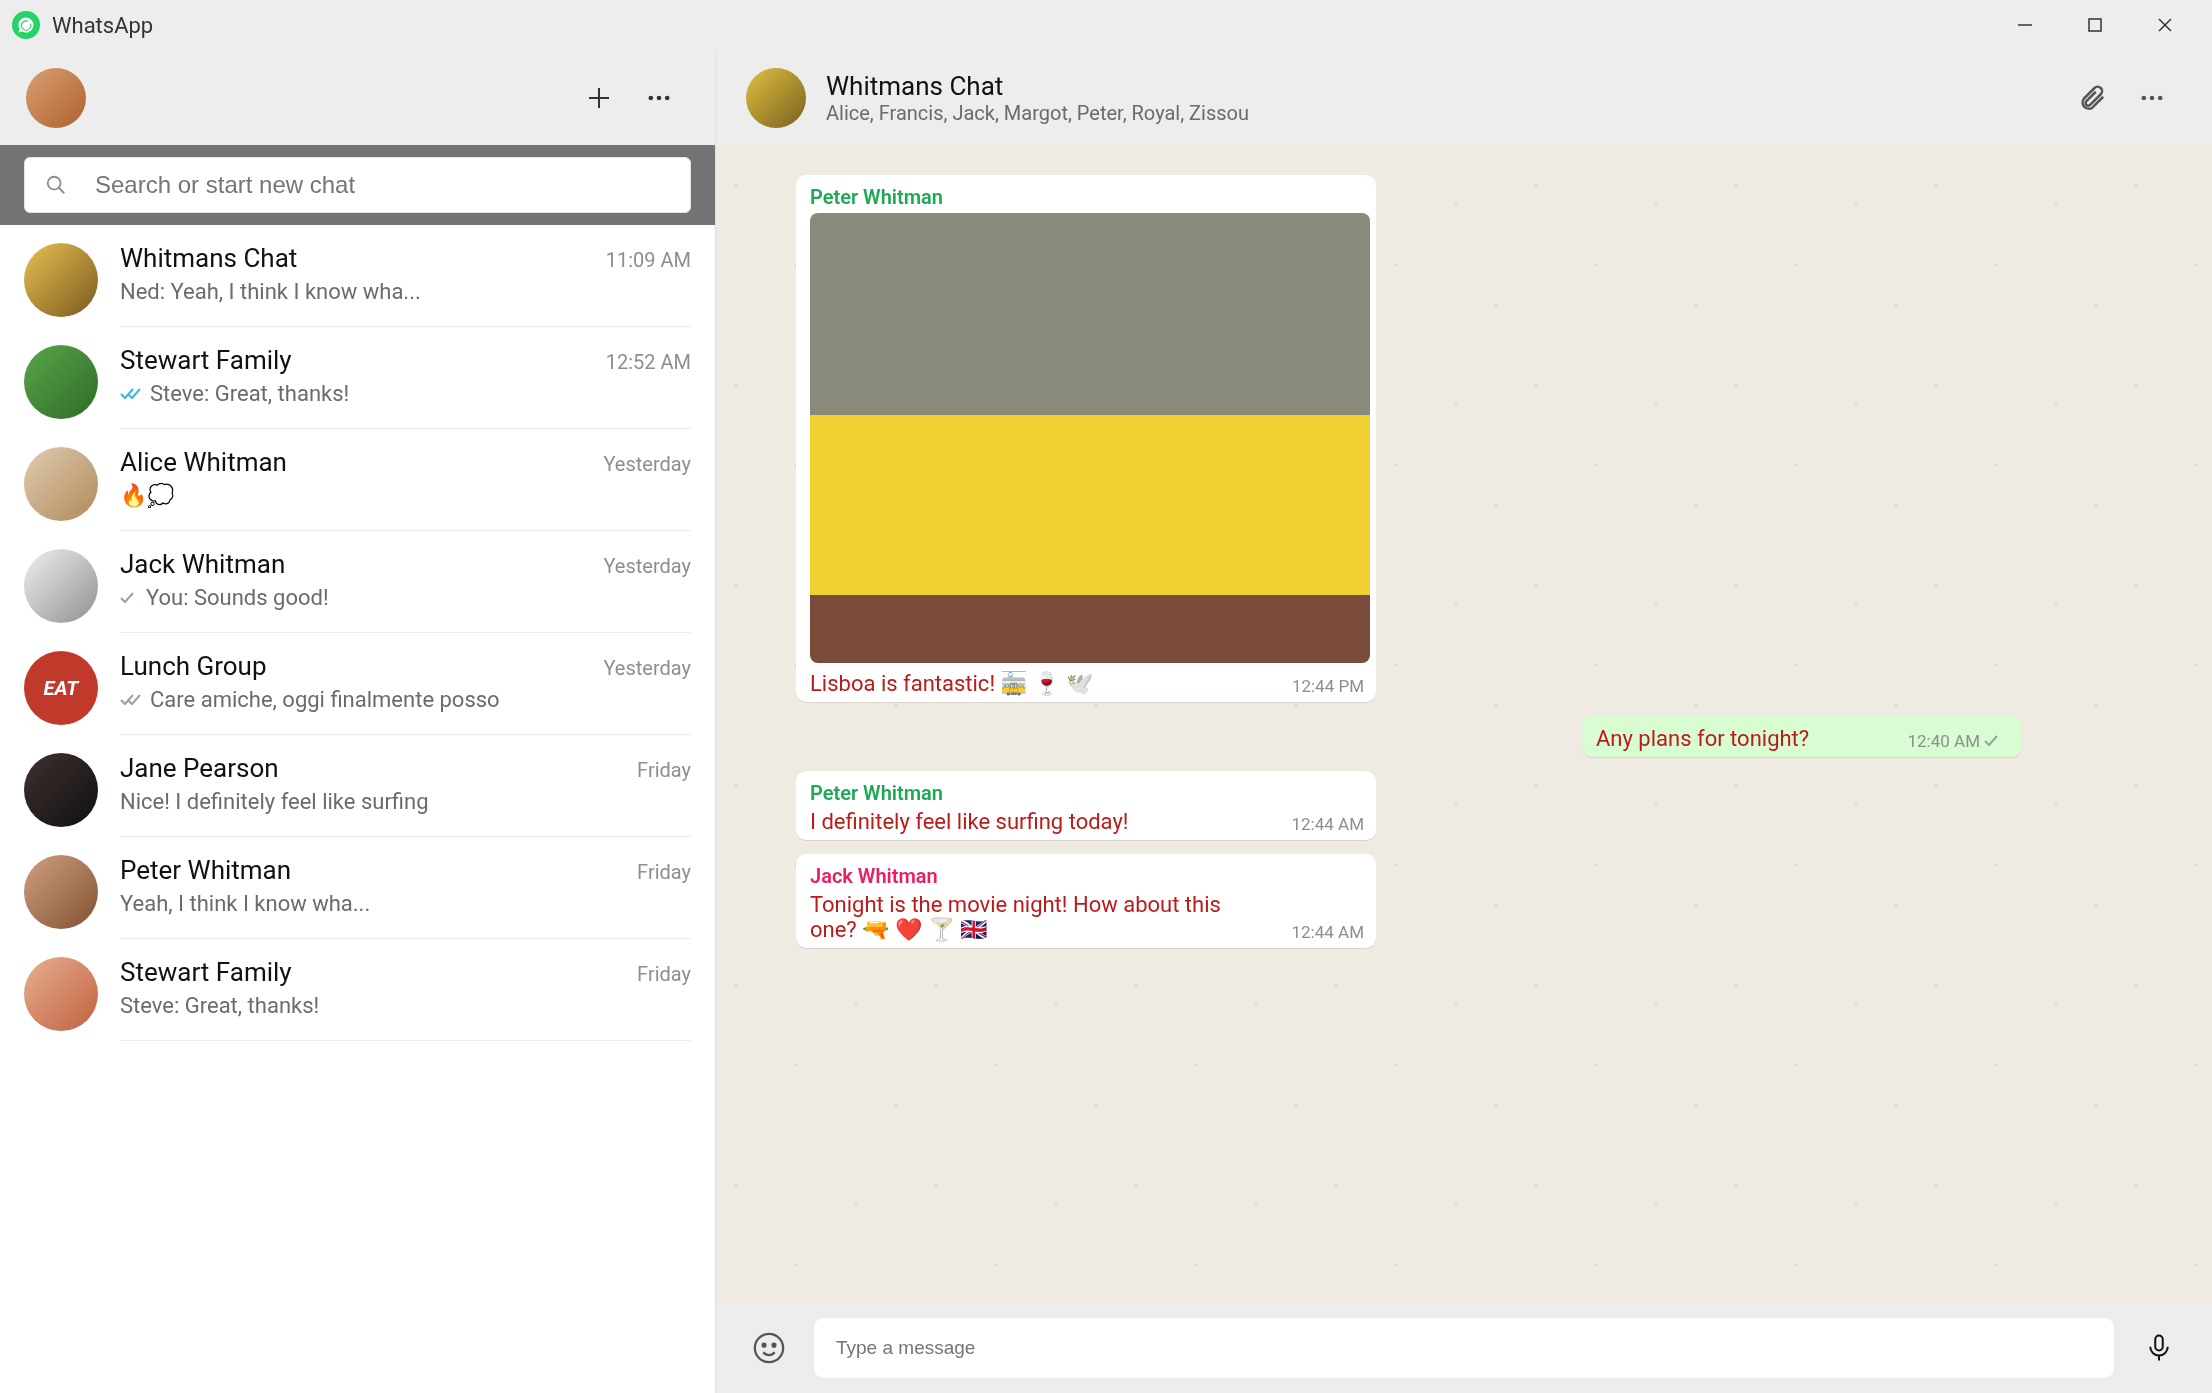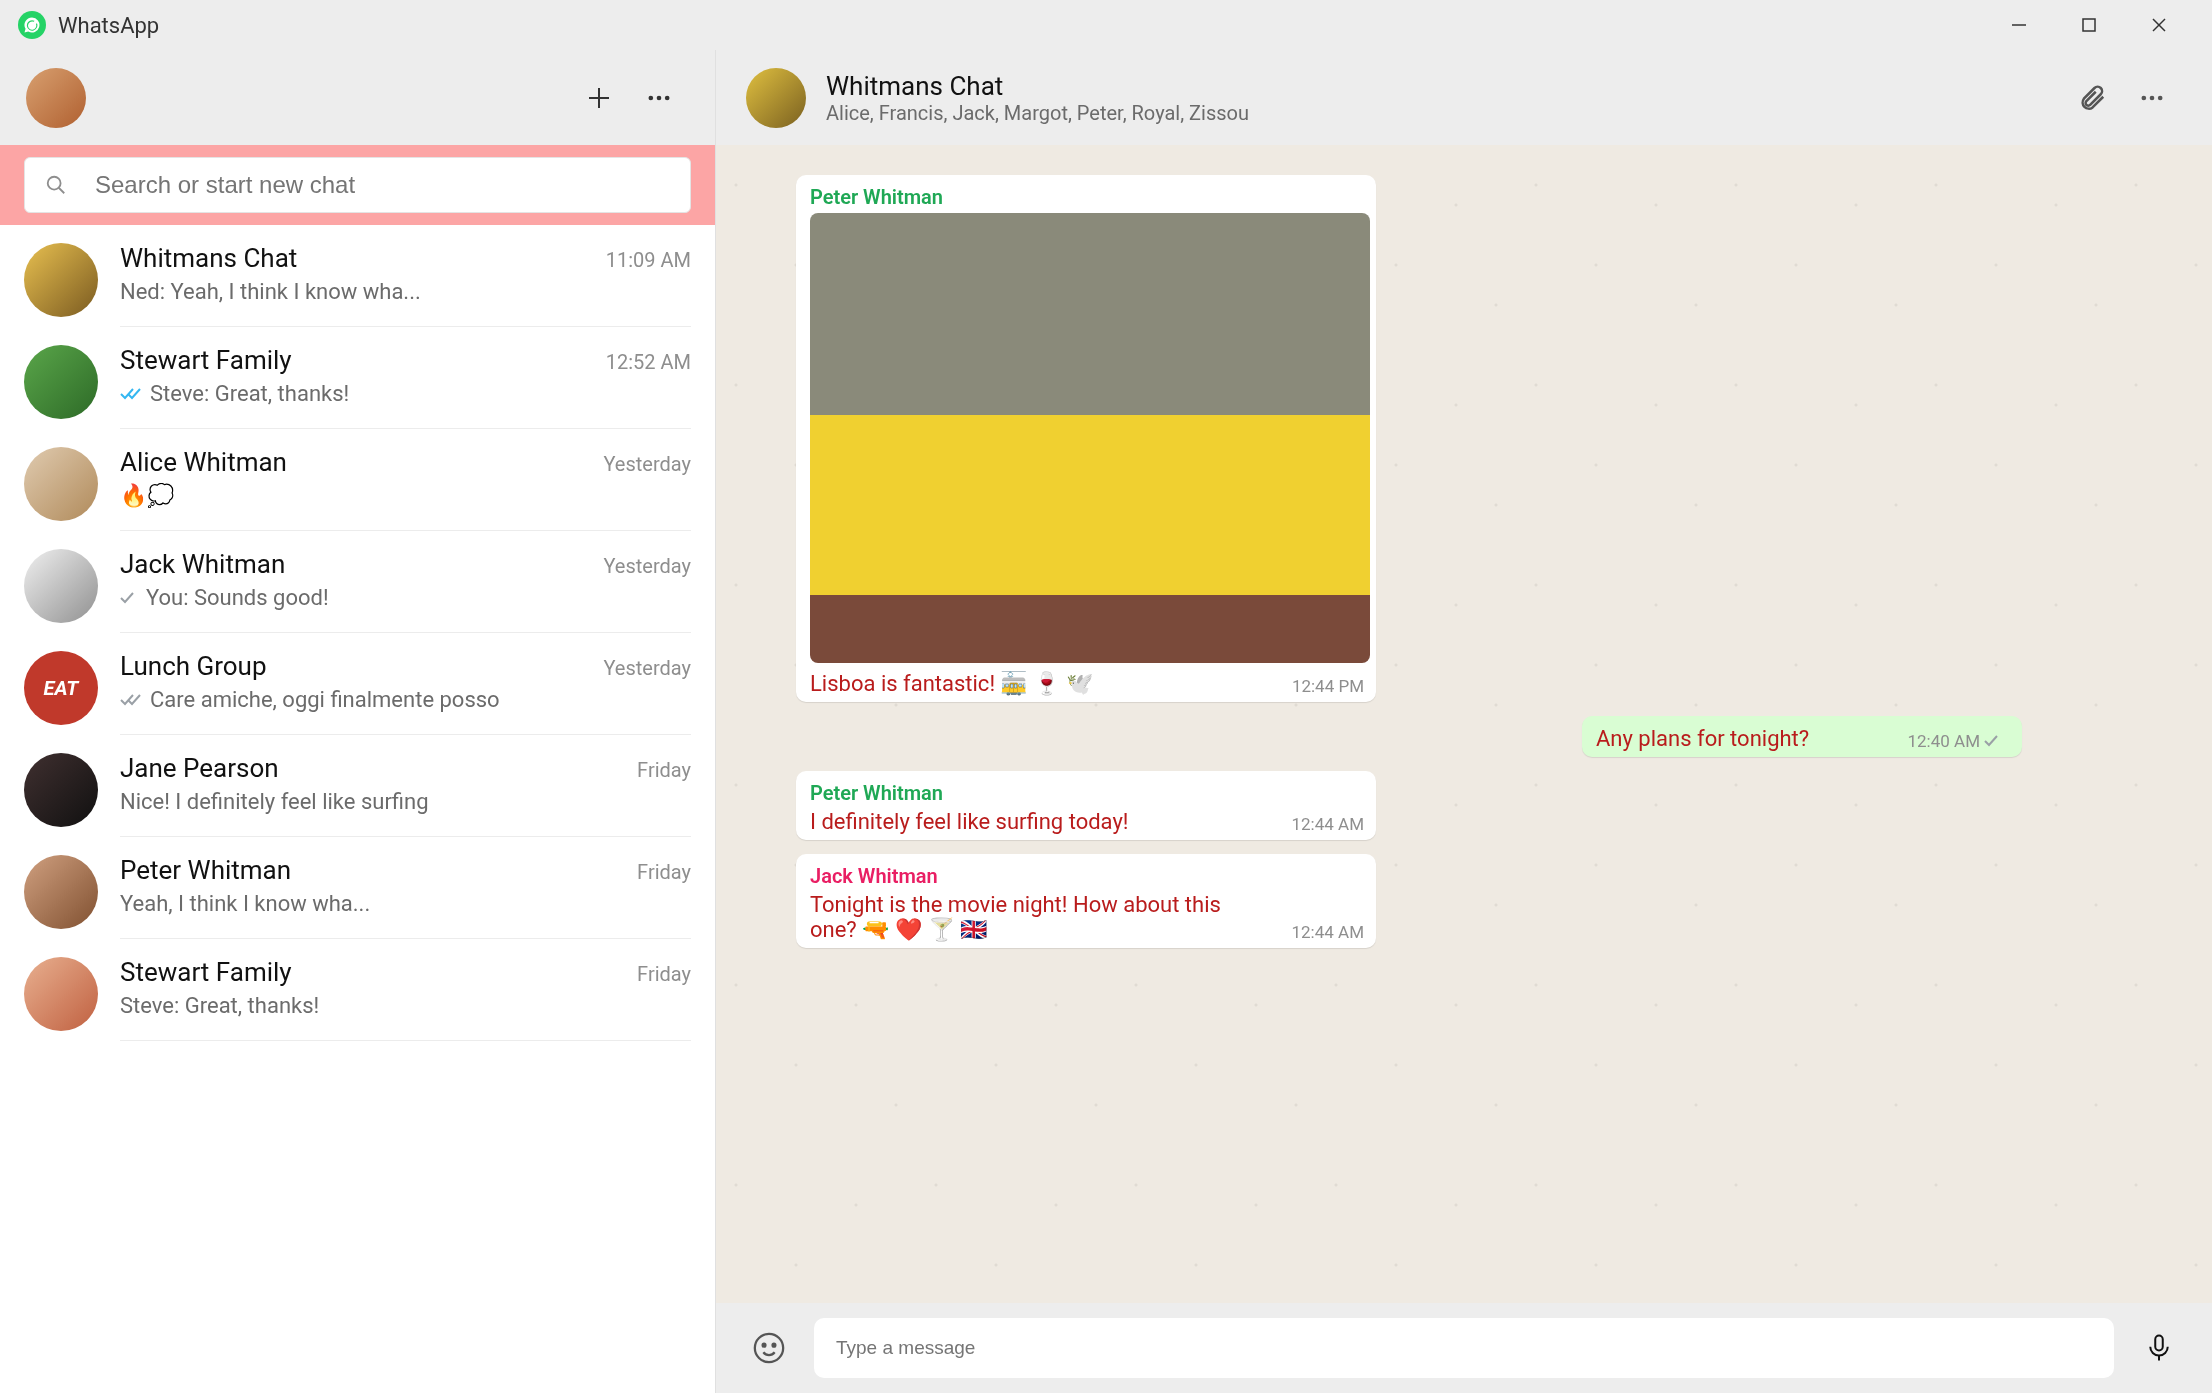--- a/index.html
+++ b/index.html
@@ -1,30 +1,30 @@
 <!DOCTYPE html>
 <html><head>
 <meta charset="utf-8">
 <style>
   * { box-sizing: border-box; margin: 0; padding: 0; }
   html, body { width: 100%; height: 100%; font-family: -apple-system, "Segoe UI", Roboto, Helvetica, Arial, sans-serif; background: #ededed; }
   .window { width: 2212px; height: 1393px; background: #fff; display: flex; flex-direction: column; }
-  .titlebar { height: 50px; background: #ededed; display: flex; align-items: center; padding: 0 18px; }
+  .titlebar { height: 50px; background: #ededed; display: flex; align-items: center; padding: 0 12px; }
   .titlebar .app-icon { width: 28px; height: 28px; margin-right: 12px; border-radius: 50%; background: #25d366; display: flex; align-items: center; justify-content: center; }
   .titlebar .app-name { font-size: 22px; color: #333; }
   .titlebar .spacer { flex: 1; }
   .titlebar .win-btn { width: 70px; height: 50px; display: flex; align-items: center; justify-content: center; color: #333; }
   .body { flex: 1; display: flex; overflow: hidden; }
   .sidebar { width: 716px; display: flex; flex-direction: column; border-right: 1px solid #e0e0e0; background: #fff; }
   .side-header { height: 95px; background: #ededed; display: flex; align-items: center; padding: 0 26px; }
   .avatar { border-radius: 50%; background: #aaa; font-style: italic; }
   .side-header .avatar { width: 60px; height: 60px; background: linear-gradient(135deg,#d8a070,#b06030); }
   .side-header .spacer { flex: 1; }
   .side-header .iconbtn { width: 60px; height: 60px; display: flex; align-items: center; justify-content: center; color: #555; }
-  .search-wrap { background: #fca5a5; padding: 12px 24px; }
+  .search-wrap { background: #737373; padding: 12px 24px; }
   .search { background: #fff; border: 1px solid #e4e4e4; border-radius: 6px; height: 56px; display: flex; align-items: center; padding: 0 20px; color: #8e8e8e; }
   .search input { border: none; outline: none; font-size: 24px; flex: 1; color: #333; margin-left: 28px; background: transparent; }
   .chatlist { flex: 1; overflow-y: auto; }
   .chat-row { display: flex; align-items: flex-start; padding: 18px 24px 0 24px; cursor: pointer; }
   .chat-row .avatar { width: 74px; height: 74px; flex-shrink: 0; }
   .chat-row .meta { flex: 1; margin-left: 22px; border-bottom: 1px solid #ececec; padding-bottom: 22px; min-width: 0; }
   .chat-row .top { display: flex; align-items: baseline; }
   .chat-row .name { font-size: 26px; color: #111; flex: 1; white-space: nowrap; overflow: hidden; text-overflow: ellipsis; }
   .chat-row .time { font-size: 20px; color: #8e8e8e; margin-left: 12px; }
   .chat-row .preview { font-size: 22px; color: #6b6b6b; margin-top: 6px; white-space: nowrap; overflow: hidden; text-overflow: ellipsis; display: flex; align-items: center; }

